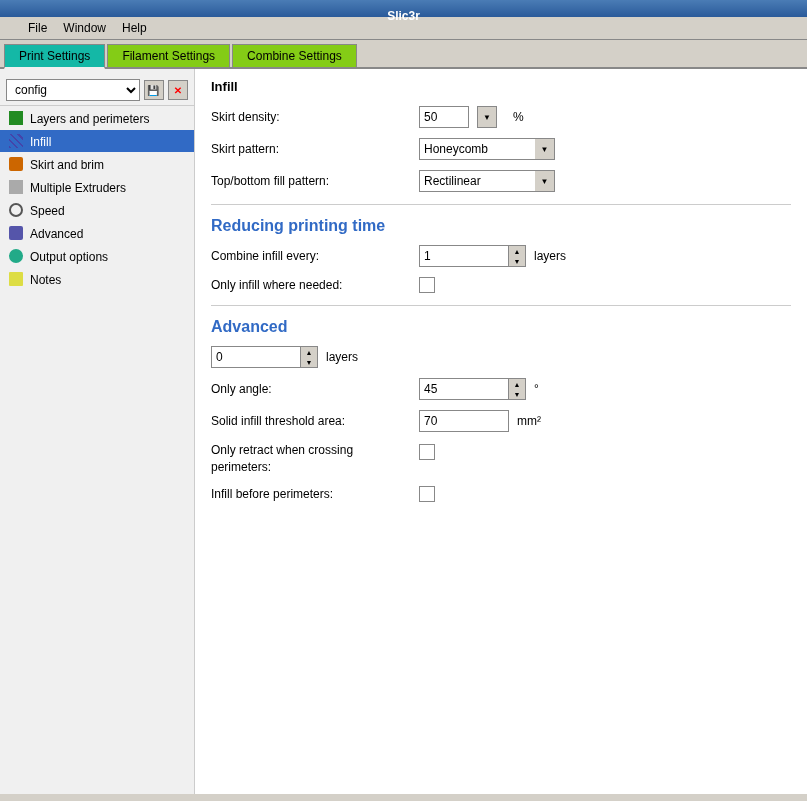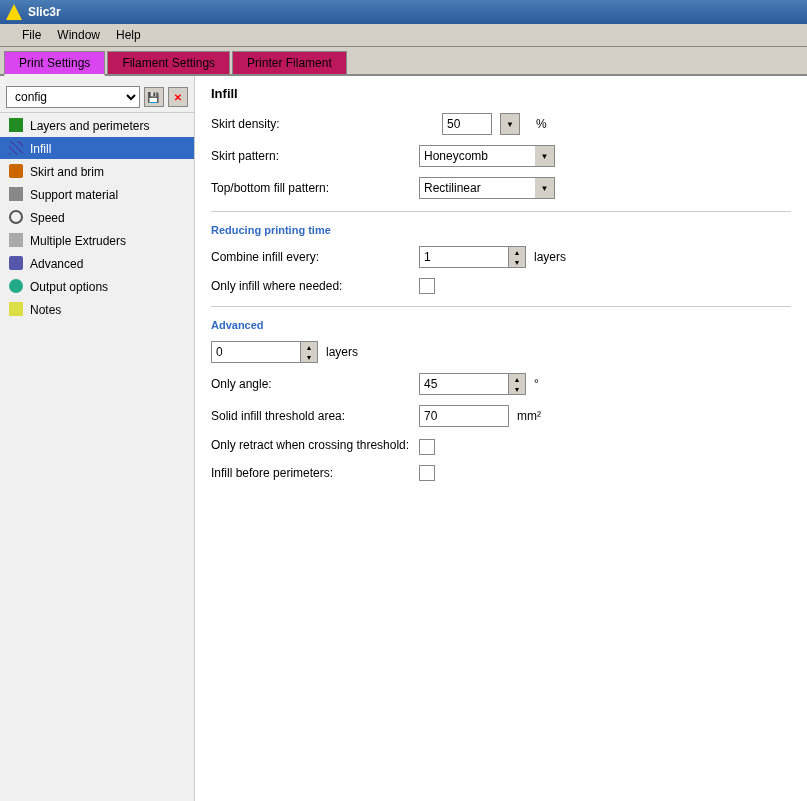--- a/index.html
+++ b/index.html
@@ -6,57 +6,58 @@
     body { font-family: 'Segoe UI', Tahoma, sans-serif; font-size: 12px; background: #d4d0c8; color: #000; }
 
     
     .titlebar {
       background: linear-gradient(to bottom, #4a7cb5, #2a5a9a);
       color: white;
       padding: 3px 6px;
       display: flex;
       align-items: center;
       gap: 6px;
-      height: 24px;
+      height: 17px;
+      flex-direction: column;
     }
     .titlebar-icon { width: 16px; height: 16px; background: #ffd700; clip-path: polygon(50% 0%, 0% 100%, 100% 100%); }
     .titlebar-text { font-size: 12px; font-weight: bold; }
 
     
     .menubar {
       background: #d4d0c8;
       border-bottom: 1px solid #888;
       display: flex;
-      padding: 2px 16px;
+      padding: 2px 22px;
       gap: 4px;
     }
     .menubar-item {
       padding: 2px 6px;
       cursor: pointer;
       font-size: 12px;
     }
 
     
     .tabbar {
       background: #d4d0c8;
       display: flex;
       padding: 4px 4px 0 4px;
       border-bottom: 2px solid #888;
     }
     .tab {
       padding: 4px 14px;
       border: 1px solid #888;
       border-bottom: none;
-      background: #be185d;
+      background: #84cc16;
       cursor: pointer;
       font-size: 12px;
       margin-right: 2px;
     }
     .tab.active {
-      background: #d946ef;
+      background: #14b8a6;
       border-bottom: 2px solid #f0f0f0;
       margin-bottom: -2px;
       z-index: 1;
     }
 
     
     .main {
       display: flex;
       background: #f0f0f0;
       height: calc(801px - 24px - 22px - 30px);
@@ -151,21 +152,21 @@
     }
 
     .form-input {
       border: 1px solid #888;
       background: white;
       height: 22px;
       padding: 1px 4px;
       font-size: 12px;
     }
 
-    .density-input { width: 50px; margin-left: 23px; }
+    .density-input { width: 50px; }
     .spinner-wrap {
       display: flex;
       align-items: center;
       gap: 0;
     }
     .spinner-input {
       width: 90px;
       border: 1px solid #888;
       background: white;
       height: 22px;
@@ -226,21 +227,21 @@
       color: #000;
     }
 
     .separator {
       border: none;
       border-top: 1px solid #ccc;
       margin: 12px 0;
     }
 
     .subsection-title {
-      font-size: 11px;
+      font-size: 16px;
       font-weight: bold;
       color: #316ac5;
       margin-bottom: 10px;
     }
 
     .checkbox-input {
       width: 16px;
       height: 16px;
       border: 1px solid #888;
       background: white;
@@ -280,21 +281,21 @@
 </div>
 
 <div class="tabbar">
   <div class="tab active">
     <span>Print Settings</span>
   </div>
   <div class="tab">
     <span>Filament Settings</span>
   </div>
   <div class="tab">
-    <span>Printer Filament</span>
+    <span>Combine Settings</span>
   </div>
 </div>
 
 <div class="main">
 
   <div class="sidebar">
 
     <div class="config-row">
       <select class="config-select">
         <option>config</option>
@@ -316,35 +317,29 @@
       <span>Infill</span>
     </div>
     <div class="sidebar-item">
       <div class="sidebar-icon">
         <div class="icon-skirt"></div>
       </div>
       <span>Skirt and brim</span>
     </div>
     <div class="sidebar-item">
       <div class="sidebar-icon">
-        <div class="icon-support"></div>
-      </div>
-      <span>Support material</span>
+        <div class="icon-extruder"></div>
+      </div>
+      <span>Multiple Extruders</span>
     </div>
     <div class="sidebar-item">
       <div class="sidebar-icon">
         <div class="icon-speed"></div>
       </div>
       <span>Speed</span>
-    </div>
-    <div class="sidebar-item">
-      <div class="sidebar-icon">
-        <div class="icon-extruder"></div>
-      </div>
-      <span>Multiple Extruders</span>
     </div>
     <div class="sidebar-item">
       <div class="sidebar-icon">
         <div class="icon-advanced"></div>
       </div>
       <span>Advanced</span>
     </div>
     <div class="sidebar-item">
       <div class="sidebar-icon">
         <div class="icon-output"></div>
@@ -436,21 +431,21 @@
       <span class="unit-label">°</span>
     </div>
 
     <div class="form-row">
       <span class="form-label">Solid infill threshold area:</span>
       <input class="form-input" style="width: 90px;" type="text" value="70">
       <span class="unit-label">mm²</span>
     </div>
 
     <div class="form-row" style="align-items:flex-start;">
-      <span class="form-label" style="line-height:1.4;">Only retract when crossing threshold:</span>
+      <span class="form-label" style="line-height:1.4;">Only retract when crossing perimeters:</span>
       <input type="checkbox" class="checkbox-input" style="margin-top: 2px;">
     </div>
 
     <div class="form-row">
       <span class="form-label">Infill before perimeters:</span>
       <input type="checkbox" class="checkbox-input" style="">
     </div>
 
   </div>
 </div>

